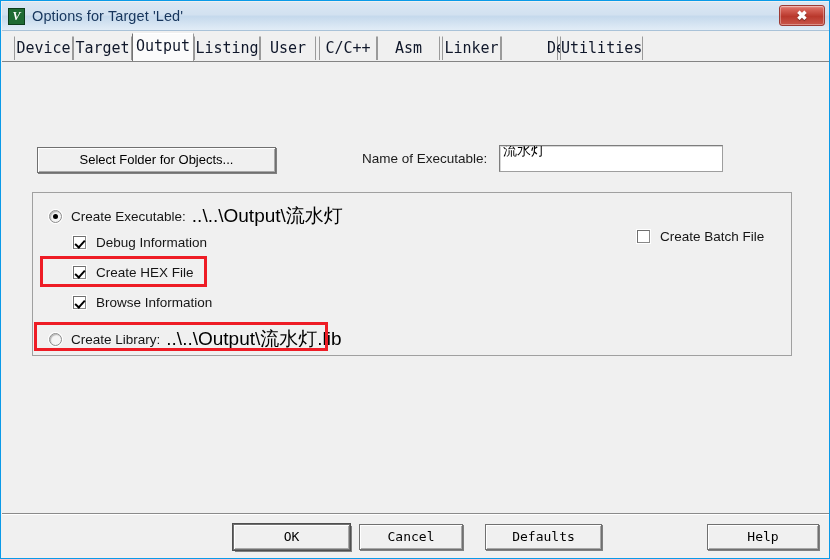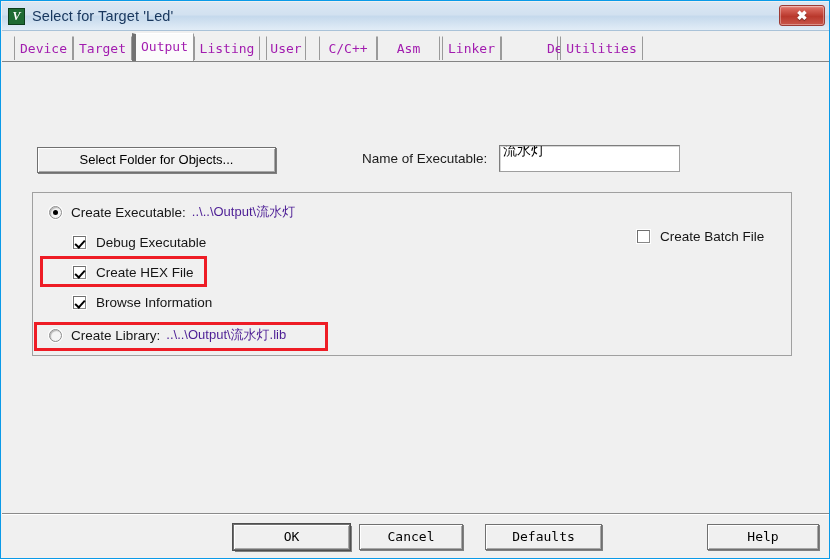--- a/index.html
+++ b/index.html
@@ -95,36 +95,36 @@
     background: #f0f0f0;
     border-bottom: 1px solid #848484;
     box-sizing: border-box;
   }
   .tab {
     position: absolute;
     bottom: 1px;
     height: 24px;
     box-sizing: border-box;
     font-family: "DejaVu Sans Mono", monospace;
-    font-size: 13px;
-    color: #a21caf;
+    font-size: 15px;
+    color: #0f172a;
     background: #f0f0f0;
     border-left: 1px solid #9a9a9a;
     border-right: 1px solid #9a9a9a;
     border-top: 1px solid #f0f0f0;
     line-height: 23px;
     text-align: center;
     cursor: pointer;
     white-space: nowrap;
   }
   .tab.sel {
     height: 28px;
     bottom: 0px;
     background: #fbfbfb;
-    border-left: 4px solid #737373;
+    border-left: 1px solid #737373;
     border-right: 1px solid #9a9a9a;
     border-top: 1px solid #ffffff;
     line-height: 25px;
     z-index: 5;
   }
 
   
   #client {
     position: absolute;
     left: 1px;
@@ -158,21 +158,21 @@
   #exe-label {
     position: absolute;
     left: 360px; top: 89px;
     font-size: 13.5px;
     color: #1b1b1b;
     white-space: nowrap;
   }
   #exe-input {
     position: absolute;
     left: 497px; top: 83px;
-    width: 181px; height: 27px;
+    width: 224px; height: 27px;
     box-sizing: border-box;
     background: #ffffff;
     border: 1px solid #9e9e9e;
     border-top-color: #7d7d7d;
     border-left-color: #7d7d7d;
     box-shadow: inset 1px 1px 0 #d6d6d6;
     font-family: "Liberation Sans", sans-serif;
     font-size: 14px;
     color: #000000;
     padding: 0 0 16px 3px;
@@ -235,22 +235,22 @@
     width: 4px; height: 8px;
     border: solid #000000;
     border-width: 0 2px 2px 0;
     transform: rotate(42deg);
   }
   .opt-label {
     font-size: 13.5px;
     color: #151515;
   }
   .opt-path {
-    font-size: 13px;
-    color: #4c1d95;
+    font-size: 19px;
+    color: #000000;
     margin-left: 6px;
   }
 
   #row-exe      { left: 16px;  top: 10px;  }
   #row-debug    { left: 40px;  top: 42px;  }
   #row-hex      { left: 40px;  top: 72px;  }
   #row-browse   { left: 40px;  top: 102px; }
   #row-lib      { left: 16px;  top: 133px; }
   #row-batch    { left: 604px; top: 36px;  }
 
@@ -295,32 +295,32 @@
 </style>
 </head>
 <body>
 
 <div id="window">
 
   <div id="titlebar">
     <div id="app-icon">
       <span class="glyph">V</span>
     </div>
-    <span id="title-text">Select for Target 'Led'</span>
+    <span id="title-text">Options for Target 'Led'</span>
     <div id="close-btn">
       <span class="x">✖</span>
     </div>
   </div>
 
   <div id="tabstrip">
     <div class="tab" style="left:12px;  width:59px;">Device</div>
     <div class="tab" style="left:71px;  width:59px;">Target</div>
     <div class="tab sel" style="left:130px; width:62px;">Output</div>
     <div class="tab" style="left:192px; width:66px;">Listing</div>
-    <div class="tab" style="left:264px; width:40px;margin-top:8px;">User</div>
+    <div class="tab" style="left:258px; width:56px;margin-top:8px;">User</div>
     <div class="tab" style="left:317px; width:58px;">C/C++</div>
     <div class="tab" style="left:375px; width:63px;">Asm</div>
     <div class="tab" style="left:440px; width:59px;">Linker</div>
     <div class="tab" style="left:499px; width:57px;padding-left:45px;">Debug</div>
     <div class="tab" style="left:558px; width:83px;">Utilities</div>
   </div>
 
   <div id="client">
 
     <div class="btn" id="select-folder-btn">Select Folder for Objects...</div>
@@ -332,21 +332,21 @@
     <div id="groupbox">
 
       <div class="radio-row" id="row-exe">
         <span class="radio on"></span>
         <span class="opt-label">Create Executable:</span>
         <span class="opt-path">..\..\Output\流水灯</span>
       </div>
 
       <div class="check-row" id="row-debug">
         <span class="checkbox on"></span>
-        <span class="opt-label">Debug Executable</span>
+        <span class="opt-label">Debug Information</span>
       </div>
 
       <div class="check-row" id="row-hex">
         <span class="checkbox on"></span>
         <span class="opt-label">Create HEX File</span>
       </div>
 
       <div class="check-row" id="row-browse">
         <span class="checkbox on"></span>
         <span class="opt-label">Browse Information</span>

